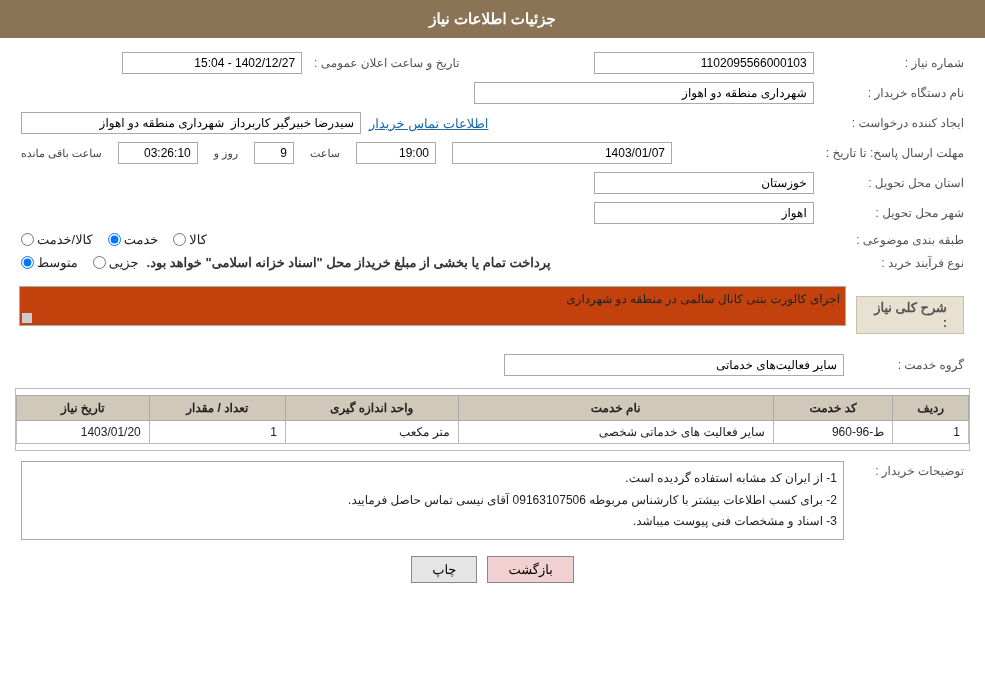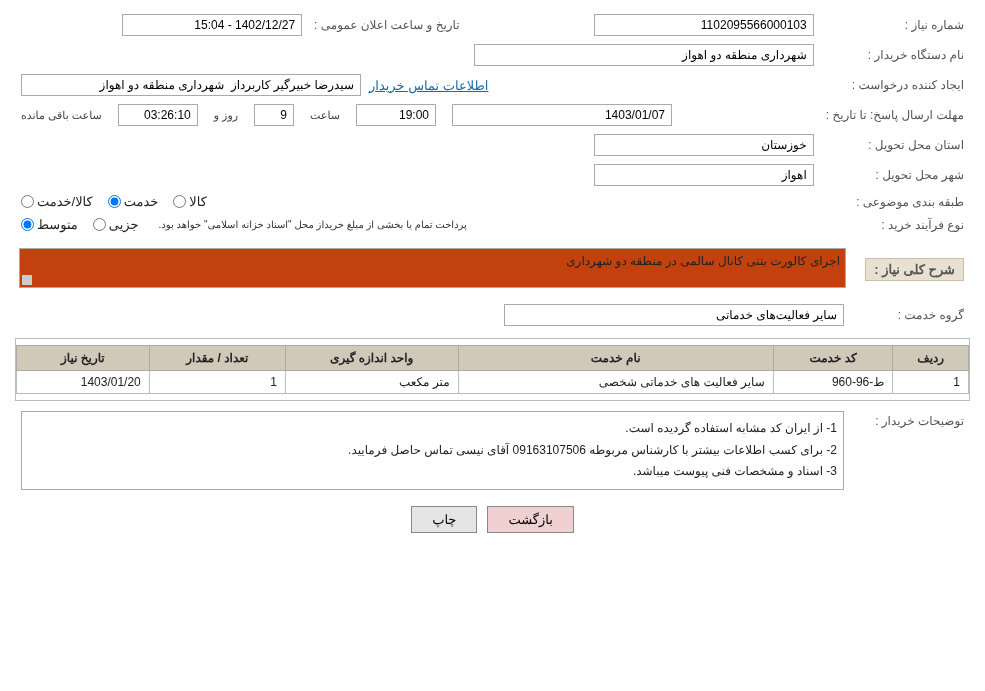--- a/index.html
+++ b/index.html
@@ -157,34 +157,38 @@
       display: flex;
       align-items: center;
       gap: 16px;
       flex-direction: row-reverse;
     }
     .small-label {
       font-size: 11px;
       color: #444;
     }
     .purchase-note {
-      font-size: 10px;
+      font-size: 13px;
       color: #333;
       margin-right: 5px;
+      font-weight: bold;
     }
     .grid-outer {
       border: 1px solid #bbb;
       margin-bottom: 6px;
     }
   </style>
 </head>
 <body>
 
 <div class="page-wrapper">
 
+  <div class="header-bar">
+    <span>جزئیات اطلاعات نیاز</span>
+  </div>
 
   <div class="content">
 
     <table class="info-table">
 
       <tbody>
           <tr>
         <td class="label-cell colon-label">شماره نیاز :</td>
         <td class="value-cell">
           <input class="input-box input-medium" type="text" readonly="" value="1102095566000103" style="">
@@ -257,21 +261,21 @@
               <span>کالا</span>
               <input type="radio" name="category" style="">
             </label>
           </div>
         </td>
       </tr>
 
       <tr>
         <td class="label-cell colon-label">نوع فرآیند خرید :</td>
         <td class="value-cell" colspan="3">
-          <div style="display:flex; align-items:center; gap:20px; flex-direction:row-reverse;">
+          <div style="display:flex; align-items:center; gap:8px; flex-direction:row-reverse;">
             <div class="radio-group">
               <label class="radio-item">
                 <span>متوسط</span>
                 <input type="radio" name="purchase_type" checked="" style="">
               </label>
               <label class="radio-item">
                 <span>جزیی</span>
                 <input type="radio" name="purchase_type" style="">
               </label>
             </div>
@@ -280,21 +284,21 @@
         </td>
       </tr>
 
     </tbody>
       </table>
 
     <table class="info-table">
       <tbody>
           <tr>
         <td style="width:120px; vertical-align:top; padding-top:6px;">
-          <span class="section-title" style="display:inline-block; padding:3px 8px; font-size:13px;">شرح کلی نیاز :</span>
+          <span class="section-title" style="display:inline-block; padding:3px 16px; font-size:13px;">شرح کلی نیاز :</span>
         </td>
         <td style="vertical-align:top; padding:4px;">
           <div class="description-box">
             <span>اجرای کالورت بتنی کانال سالمی در منطقه دو شهرداری</span>
             <div class="desc-arrow"></div>
           </div>
         </td>
       </tr>
     </tbody>
       </table>

